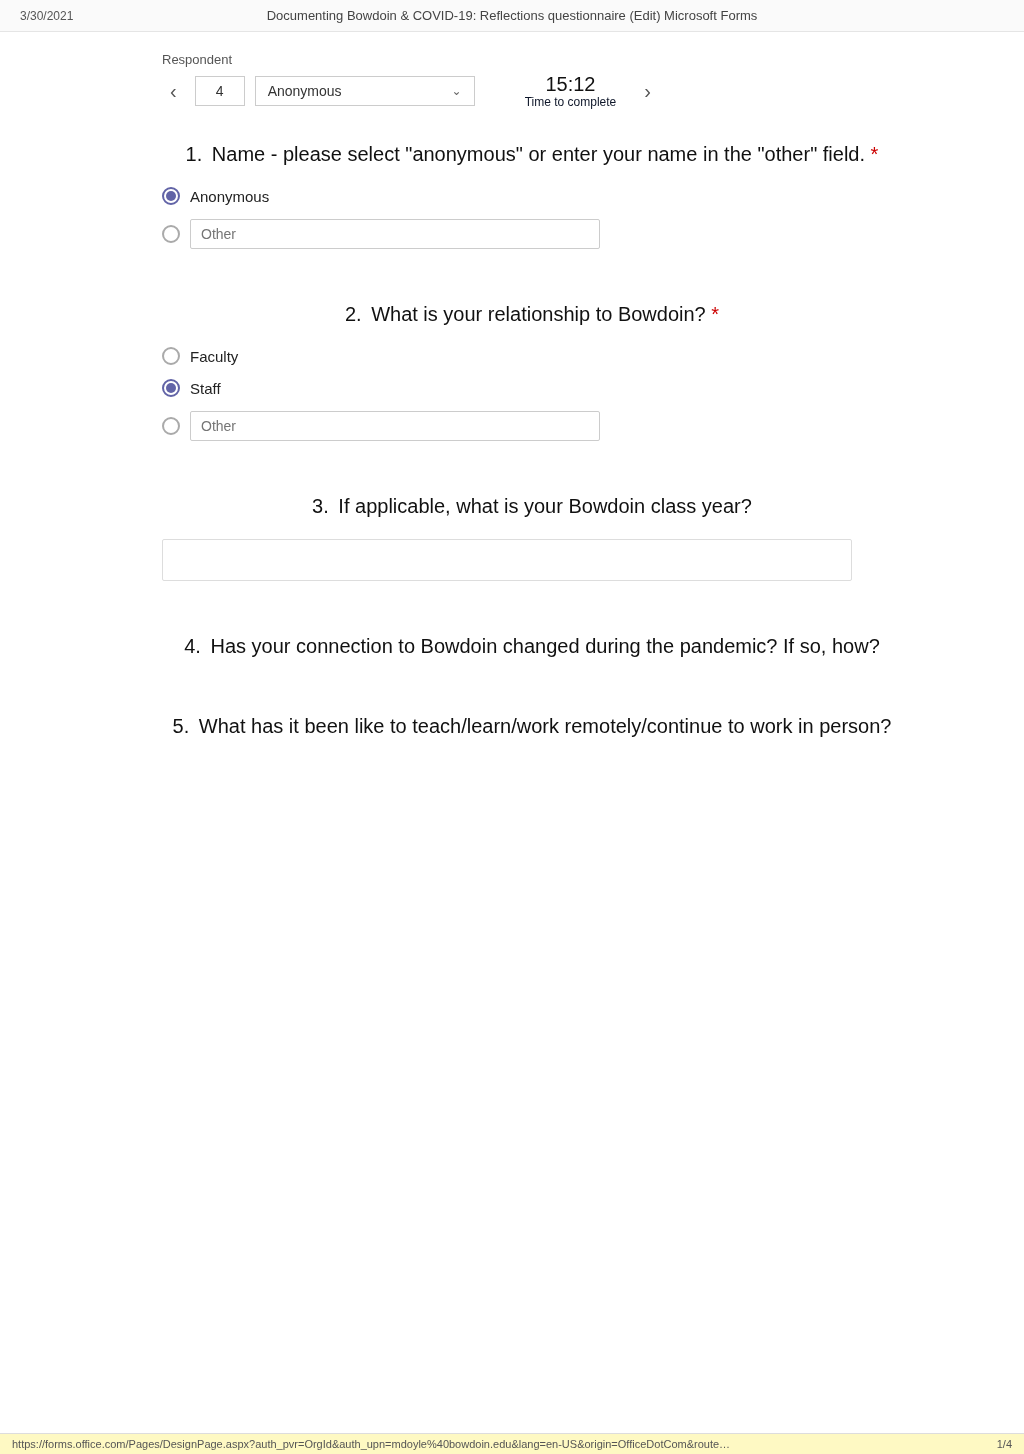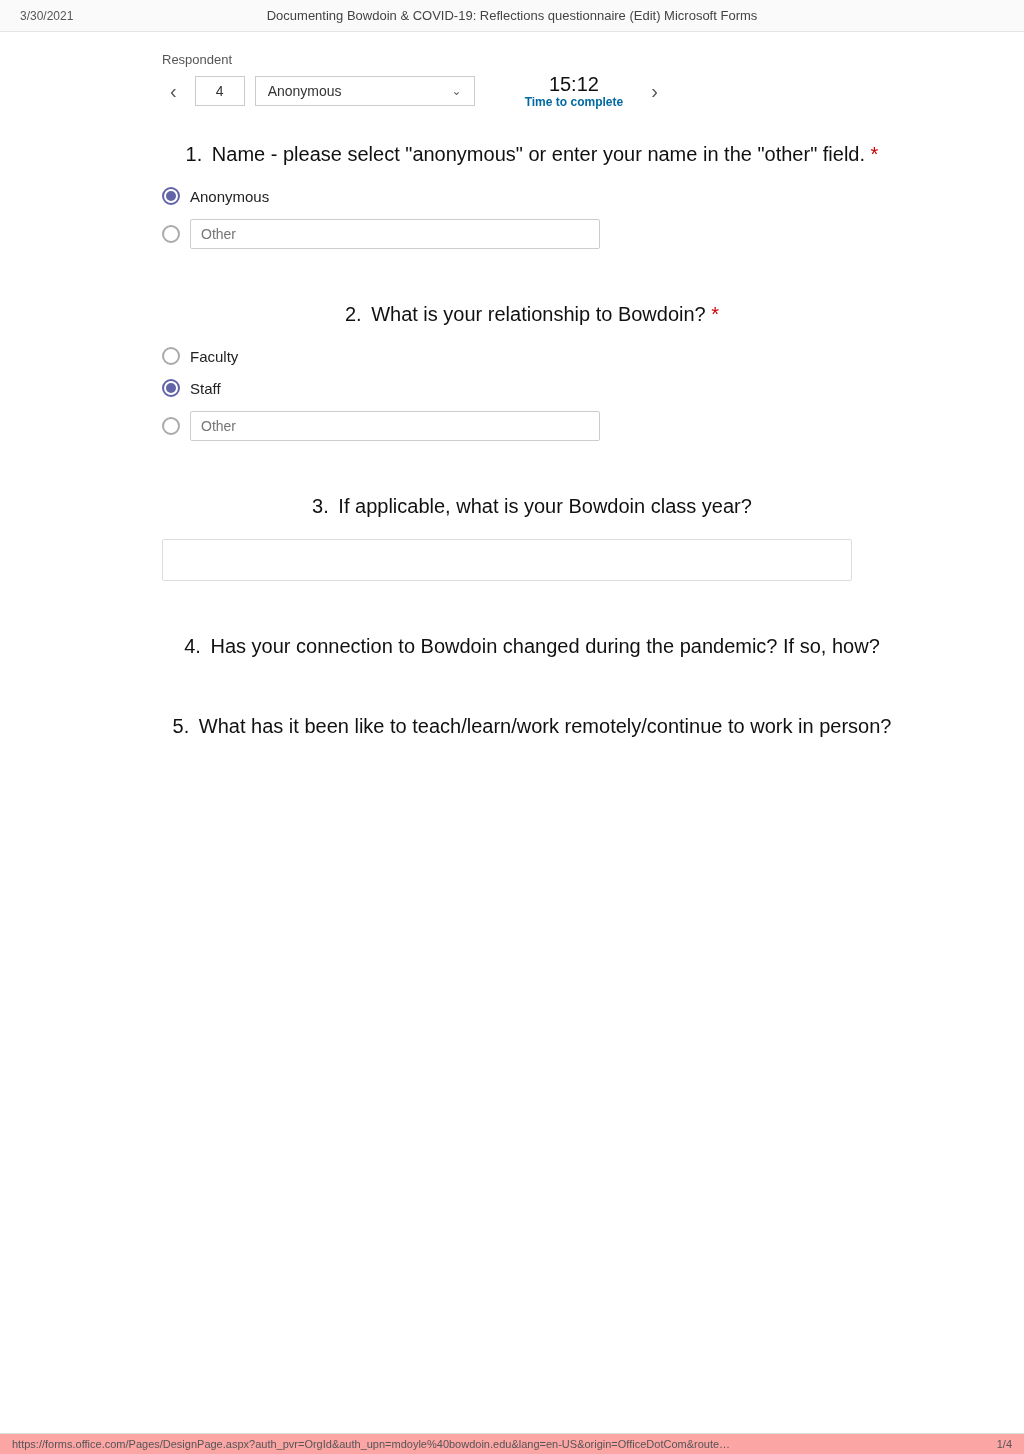--- a/index.html
+++ b/index.html
@@ -91,22 +91,21 @@
 
     .time-value {
       font-size: 20px;
       font-weight: 300;
       color: #111;
       line-height: 1.1;
     }
 
     .time-label {
       font-size: 12px;
-      color: #0369a1;
-      font-weight: bold;
+      color: #0f172a;
     }
 
     .right-arrow {
       font-size: 20px;
       color: #555;
       cursor: pointer;
       padding: 4px 8px;
       margin-left: 10px;
     }
 
@@ -194,21 +193,21 @@
       height: 42px;
       color: #333;
       background: #fff;
     }
 
     .bottom-url-bar {
       position: fixed;
       bottom: 0;
       left: 0;
       right: 0;
-      background: #fca5a5;
+      background: #fef9c3;
       padding: 4px 12px;
       font-size: 11px;
       color: #555;
       border-top: 1px solid #ddd;
       display: flex;
       justify-content: space-between;
     }
 
     .required-asterisk {
       color: #c00;

